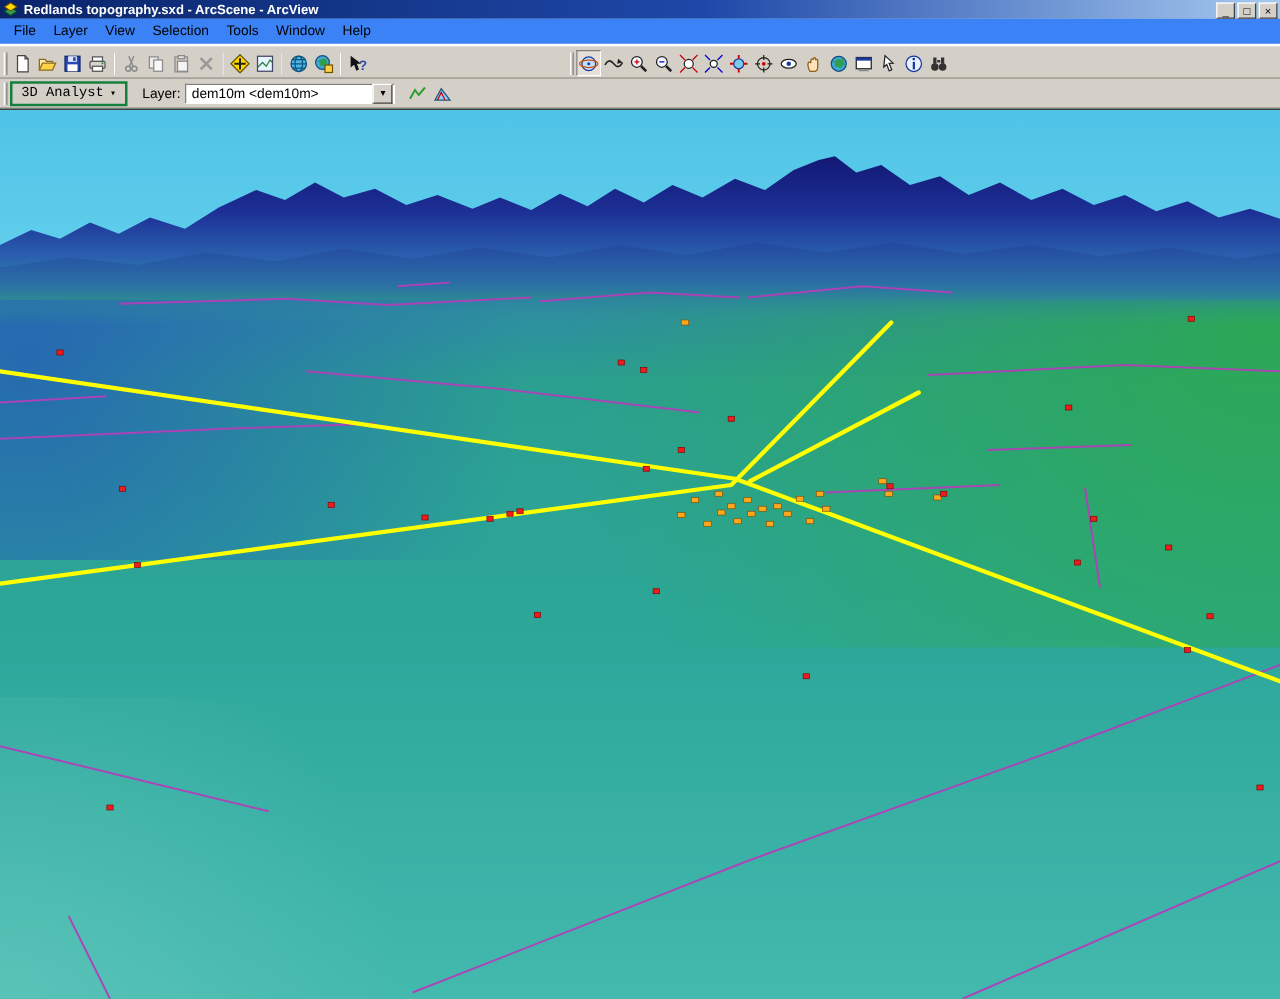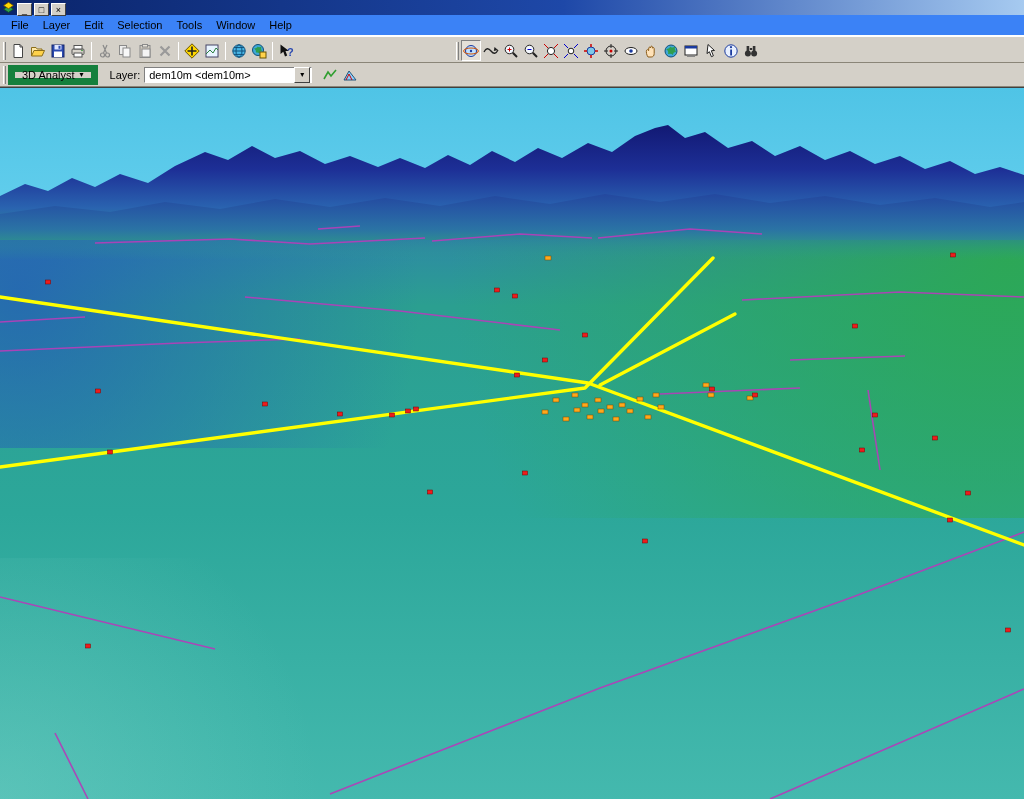--- a/index.html
+++ b/index.html
@@ -17,46 +17,47 @@
   .menu-item{font-size:11px;padding:3px 7px;color:#000}
 
   .toolbar-row{height:27px;position:relative;background:#d4d0c8;border-top:1px solid #fff;border-bottom:1px solid #8a8578}
   .toolbar{position:absolute;top:1px;display:flex;align-items:center;height:25px}
   .grip{width:3px;height:18px;border-left:1px solid #fff;border-right:1px solid #808080;margin:0 2px 0 1px}
   .tb-btn{width:20px;height:21px;background:#d4d0c8;border:1px solid #d4d0c8;display:flex;align-items:center;justify-content:center;padding:0}
   .tb-btn.active{border-color:#808080 #fff #fff #808080;background:#e4e0d8}
   .sep{width:1px;height:18px;background:#808080;border-right:1px solid #fff;margin:0 3px}
 
   .analyst-row{height:24px;display:flex;align-items:center;padding-left:2px;background:#d4d0c8;border-bottom:1px solid #8a8578;position:relative}
-  .dropdown-btn{height:20px;font-size:11px;display:flex;align-items:center;gap:5px;padding:0 7px;background:#d4d0c8;border:7px solid #15803d;color:#000;font-family:Liberation Sans, sans-serif}
+  .dropdown-btn{height:20px;font-size:11px;display:flex;align-items:center;gap:5px;padding:0 7px;background:#d4d0c8;border:2px solid #15803d;color:#000;font-family:Liberation Mono, monospace}
   .dd-arrow{font-size:8px}
   .layer-label{font-size:11px;margin:0 4px 0 12px;color:#000}
   .combo{width:168px;height:16px;background:#fff;border:1px solid;border-color:#808080 #fff #fff #808080;display:flex;align-items:center}
   .combo-text{flex:1;font-size:11px;padding-left:4px;white-space:nowrap;overflow:hidden;color:#000}
   .combo-arrow{width:16px;height:16px;background:#d4d0c8;border:1px solid;border-color:#fff #404040 #404040 #fff;text-align:center;font-size:8px;line-height:14px;margin-right:1px;padding:0}
   .analyst-tools{display:flex;align-items:center;margin-left:8px}
 
   .viewport{position:absolute;left:0;top:87px;width:1024px;height:712px;border-top:1px solid #404040;background:#2aa394}
   .viewport svg{display:block}
 </style>
 </head>
 <body>
 
 <div class="titlebar">
   <svg class="app-icon" viewBox="0 0 16 16">
     <path d="M8 6 L14 10 L8 14 L2 10 Z" fill="#2f9e4f" stroke="#0f4f1f"></path>
     <path d="M8 1.5 L14 5.5 L8 9.5 L2 5.5 Z" fill="#ffd800" stroke="#704f00"></path>
   </svg>
+  <span class="title-text">Redlands topography.sxd - ArcScene - ArcView</span>
   <span id="win-buttons"><button class="win-btn">_</button><button class="win-btn">□</button><button class="win-btn">×</button></span>
 </div>
 
 <div class="menubar" id="menu-bar">
     <span class="menu-item">File</span>
     <span class="menu-item">Layer</span>
-    <span class="menu-item">Edit</span>
+    <span class="menu-item">View</span>
     <span class="menu-item">Selection</span>
     <span class="menu-item">Tools</span>
     <span class="menu-item">Window</span>
     <span class="menu-item">Help</span>
   </div>
 
 <div class="toolbar-row">
   <div class="toolbar" style="left:2px" id="standard-toolbar">
     <span class="grip"></span>
   <button class="tb-btn">

